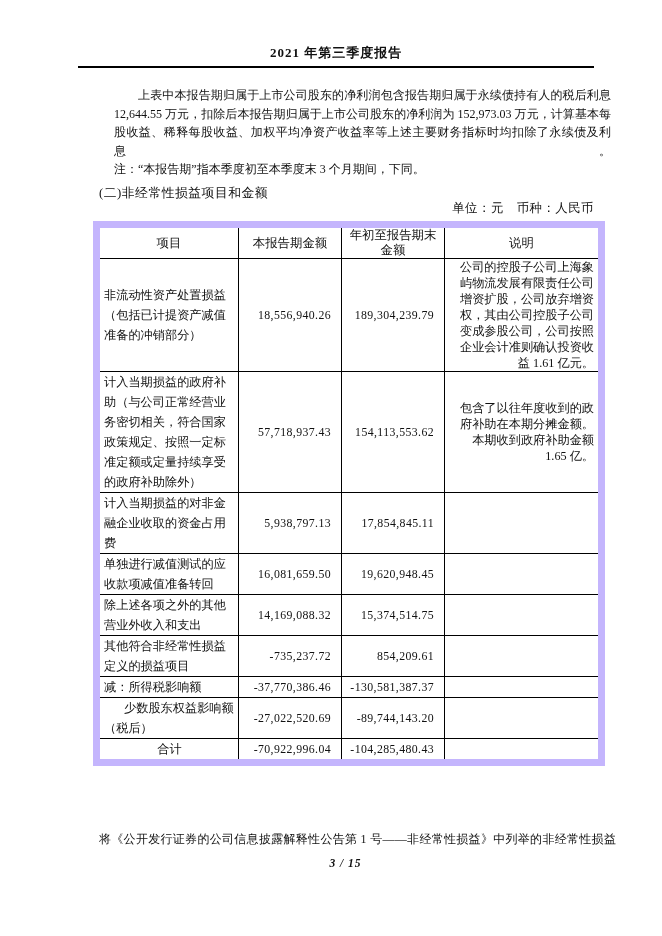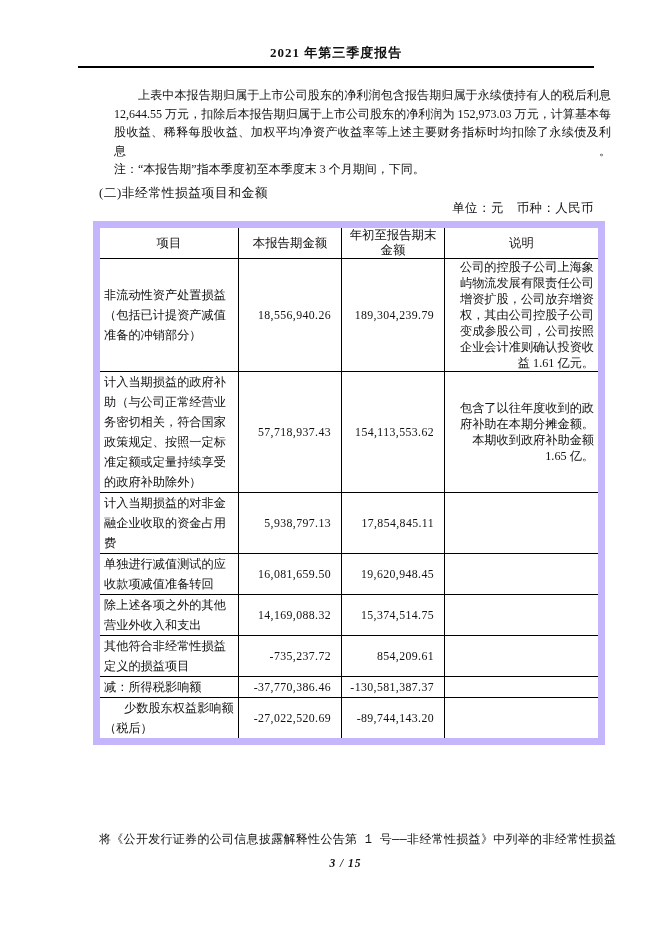--- a/index.html
+++ b/index.html
@@ -92,21 +92,20 @@
   tbody tr.r9{height:31px;}
   tbody tr.r10{height:17px;}
   tbody tr.r9 td.cell-item{text-indent:20px;margin-left:44px;}
   tbody tr.r9 td.cell-item .wrap{text-indent:0;}
   tbody tr.r10 td.cell-item{text-align:center;}
   
   .closing{
     position:absolute;top:831px;left:99px;width:500px;
     font-size:12px;white-space:nowrap;
     letter-spacing:0.3px;
-    font-family:Liberation Mono, monospace;
   }
   .page-number{
     position:absolute;top:857px;left:93px;width:505px;
     text-align:center;
     font-size:11.5px;font-weight:bold;
     letter-spacing:1px;
     font-style:italic;
   }
 </style>
 </head>
@@ -185,20 +184,26 @@
       <td class="cell-num">-37,770,386.46</td>
       <td class="cell-num">-130,581,387.37</td>
       <td class="cell-note"></td>
     </tr>
         <tr class="r9">
       <td class="cell-item"><span class="wrap">少数股东权益影响额（税后）</span></td>
       <td class="cell-num">-27,022,520.69</td>
       <td class="cell-num">-89,744,143.20</td>
       <td class="cell-note"></td>
     </tr>
+        <tr class="r10">
+      <td class="cell-item"><span class="wrap">合计</span></td>
+      <td class="cell-num">-70,922,996.04</td>
+      <td class="cell-num">-104,285,480.43</td>
+      <td class="cell-note"></td>
+    </tr>
       </tbody>
   </table>
 
   <div class="closing">将《公开发行证券的公司信息披露解释性公告第 1 号——非经常性损益》中列举的非经常性损益</div>
 
   <div class="page-number">3 / 15</div>
 
 </div>
 
 </body></html>

